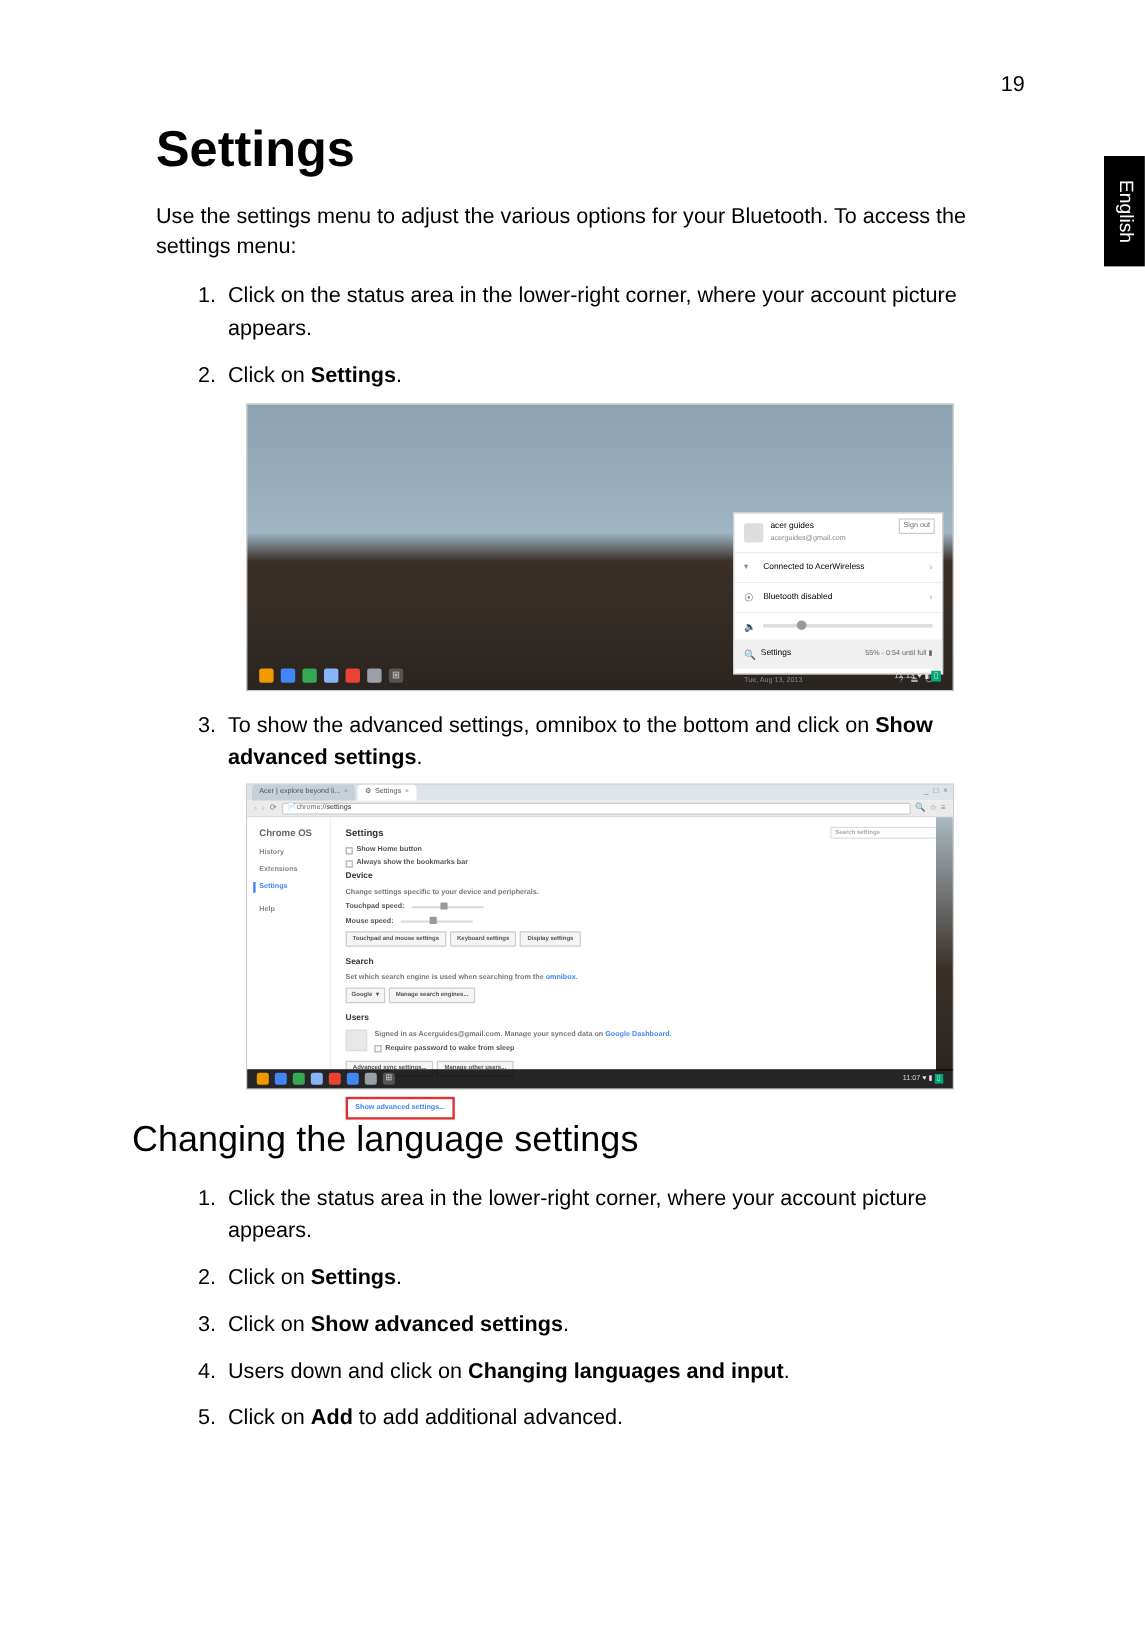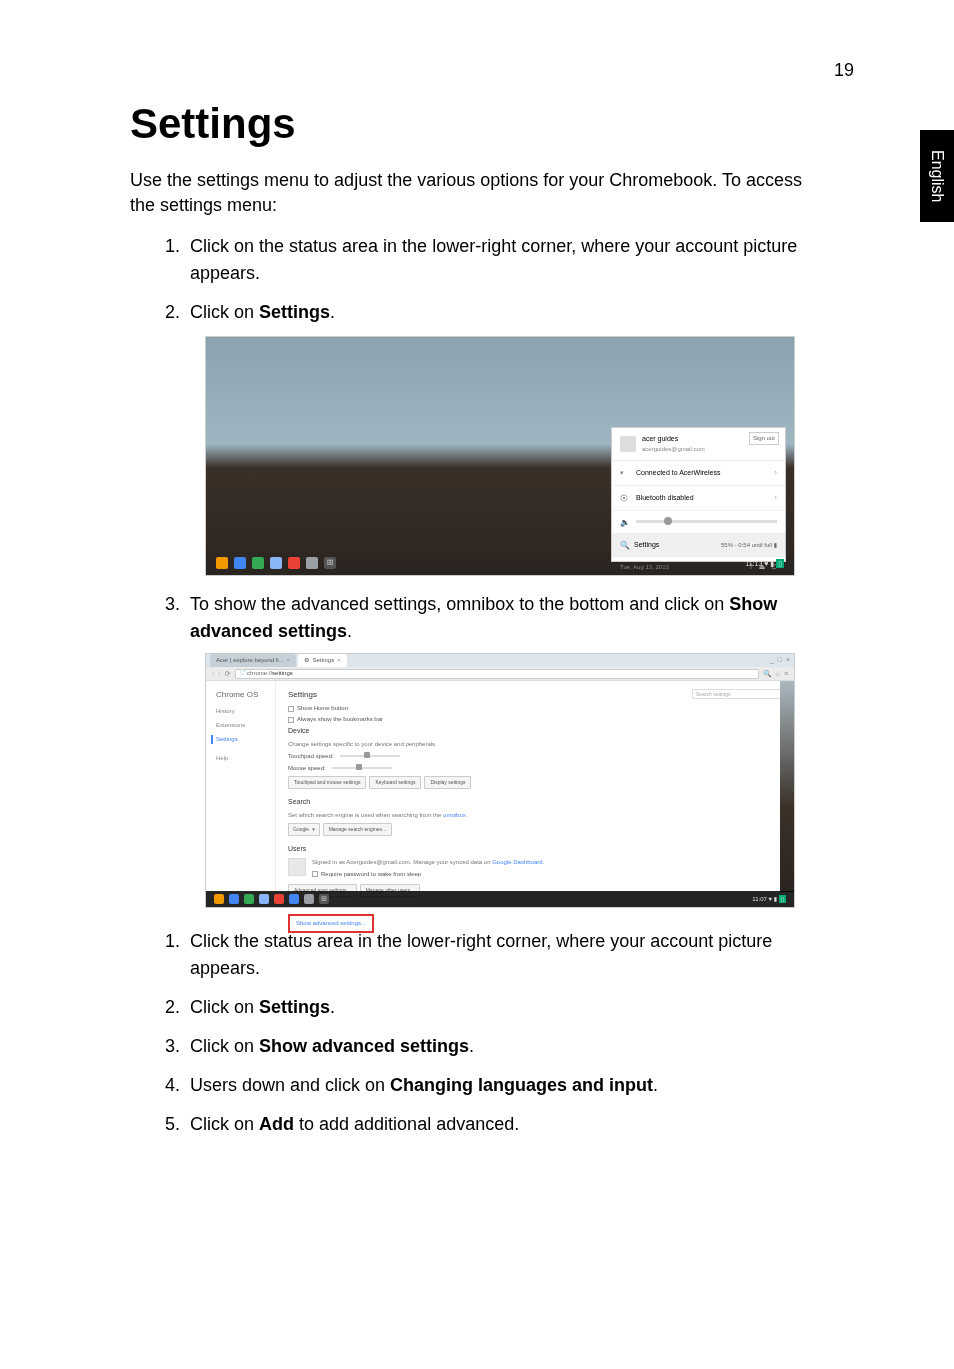--- a/index.html
+++ b/index.html
@@ -114,21 +114,21 @@
     }
     .ss2-tabs { height: 13px; background: #dde5ea; display: flex; align-items: end; padding-left: 4px; gap: 2px; }
     .ss2-tab { background: #fff; padding: 2px 6px; border-radius: 3px 3px 0 0; font-size: 6px; color: #555; display: flex; align-items: center; gap: 3px; }
     .ss2-tab.inactive { background: #c5d0d8; }
     .ss2-tab .x { color: #999; font-size: 6px; }
     .ss2-winbtns { position: absolute; top: 1px; right: 4px; font-size: 7px; color: #888; display: flex; gap: 4px; }
     .ss2-addressbar { height: 14px; background: #ebebeb; display: flex; align-items: center; padding: 0 6px; gap: 4px; border-bottom: 1px solid #ddd; }
     .ss2-addr-input { flex: 1; height: 10px; background: #fff; border: 1px solid #ccc; border-radius: 2px; font-size: 6px; padding: 0 4px; display: flex; align-items: center; color: #666; }
     .ss2-addr-input b { color: #333; font-weight: normal; }
     .ss2-addr-icons { display: flex; gap: 3px; font-size: 7px; color: #888; }
-    .ss2-body { display: flex; height: 211px; background: #fff; }
+    .ss2-body { display: flex; height: 211px; background: #fff; font-weight: bold; }
     .ss2-sidebar { width: 70px; padding: 8px 0 0 10px; border-right: 1px solid #eee; }
     .ss2-sidebar-title { font-size: 8px; color: #666; margin-bottom: 6px; }
     .ss2-sidebar-item { font-size: 6px; color: #888; margin-bottom: 5px; }
     .ss2-sidebar-item.active { color: #4285f4; border-left: 2px solid #4285f4; padding-left: 3px; margin-left: -5px; }
     .ss2-main { flex: 1; padding: 8px 12px; position: relative; }
     .ss2-search { position: absolute; top: 8px; right: 12px; width: 90px; height: 10px; border: 1px solid #ddd; font-size: 5px; color: #aaa; padding: 1px 3px; }
     .ss2-h { font-size: 8px; color: #333; margin-bottom: 3px; }
     .ss2-section { margin-bottom: 8px; }
     .ss2-section-title { font-size: 7px; color: #333; margin-bottom: 3px; }
     .ss2-checkbox-row { font-size: 6px; color: #555; margin-bottom: 2px; display: flex; align-items: center; gap: 3px; }
@@ -152,21 +152,21 @@
     .ss2-edge { position: absolute; right: 0; top: 27px; width: 14px; height: 211px; background: linear-gradient(to bottom, #aab8c0 0%, #3a3028 60%, #2a2420 100%); }
   </style>
 </head>
 <body>
 
 <div class="page-number">19</div>
 <div class="language-tab">English</div>
 
 <div class="content">
   <h1>Settings</h1>
-  <p class="intro">Use the settings menu to adjust the various options for your Chromebook. To access the settings menu:</p>
+  <p class="intro">Use the settings menu to adjust the various options for your Bluetooth. To access the settings menu:</p>
 
   <ol>
     <li><span>Click on the status area in the lower-right corner, where your account picture appears.</span></li>
     <li><span>Click on </span><span class="bold">Settings</span><span>.</span>
 
       <div class="screenshot1">
         <div class="ss1-popup">
           <div class="ss1-row" style="position:relative;">
             <div class="ss1-avatar"></div>
             <div>
@@ -326,20 +326,21 @@
               <div class="ss2-tb-icon2" style="background: rgb(66, 133, 244);"></div>
               <div class="ss2-tb-icon2" style="background: rgb(154, 160, 166);"></div>
               <div class="ss2-tb-icon2" style="background: rgb(85, 85, 85); color: rgb(204, 204, 204); font-size: 7px; text-align: center;">⊞</div>
             </div>
           <div class="ss2-tb-right"><span>11:07</span> ♥ ▮ <span style="background:#0a7;padding:1px 2px;">▯</span></div>
         </div>
       </div>
     </li>
   </ol>
 
+  <h2>Changing the language settings</h2>
 
   <ol>
     <li><span>Click the status area in the lower-right corner, where your account picture appears.</span></li>
     <li><span>Click on </span><span class="bold">Settings</span><span>.</span></li>
     <li><span>Click on </span><span class="bold">Show advanced settings</span><span>.</span></li>
     <li><span>Users down and click on </span><span class="bold">Changing languages and input</span><span>.</span></li>
     <li><span>Click on </span><span class="bold">Add</span><span> to add additional advanced.</span></li>
   </ol>
 </div>
 

